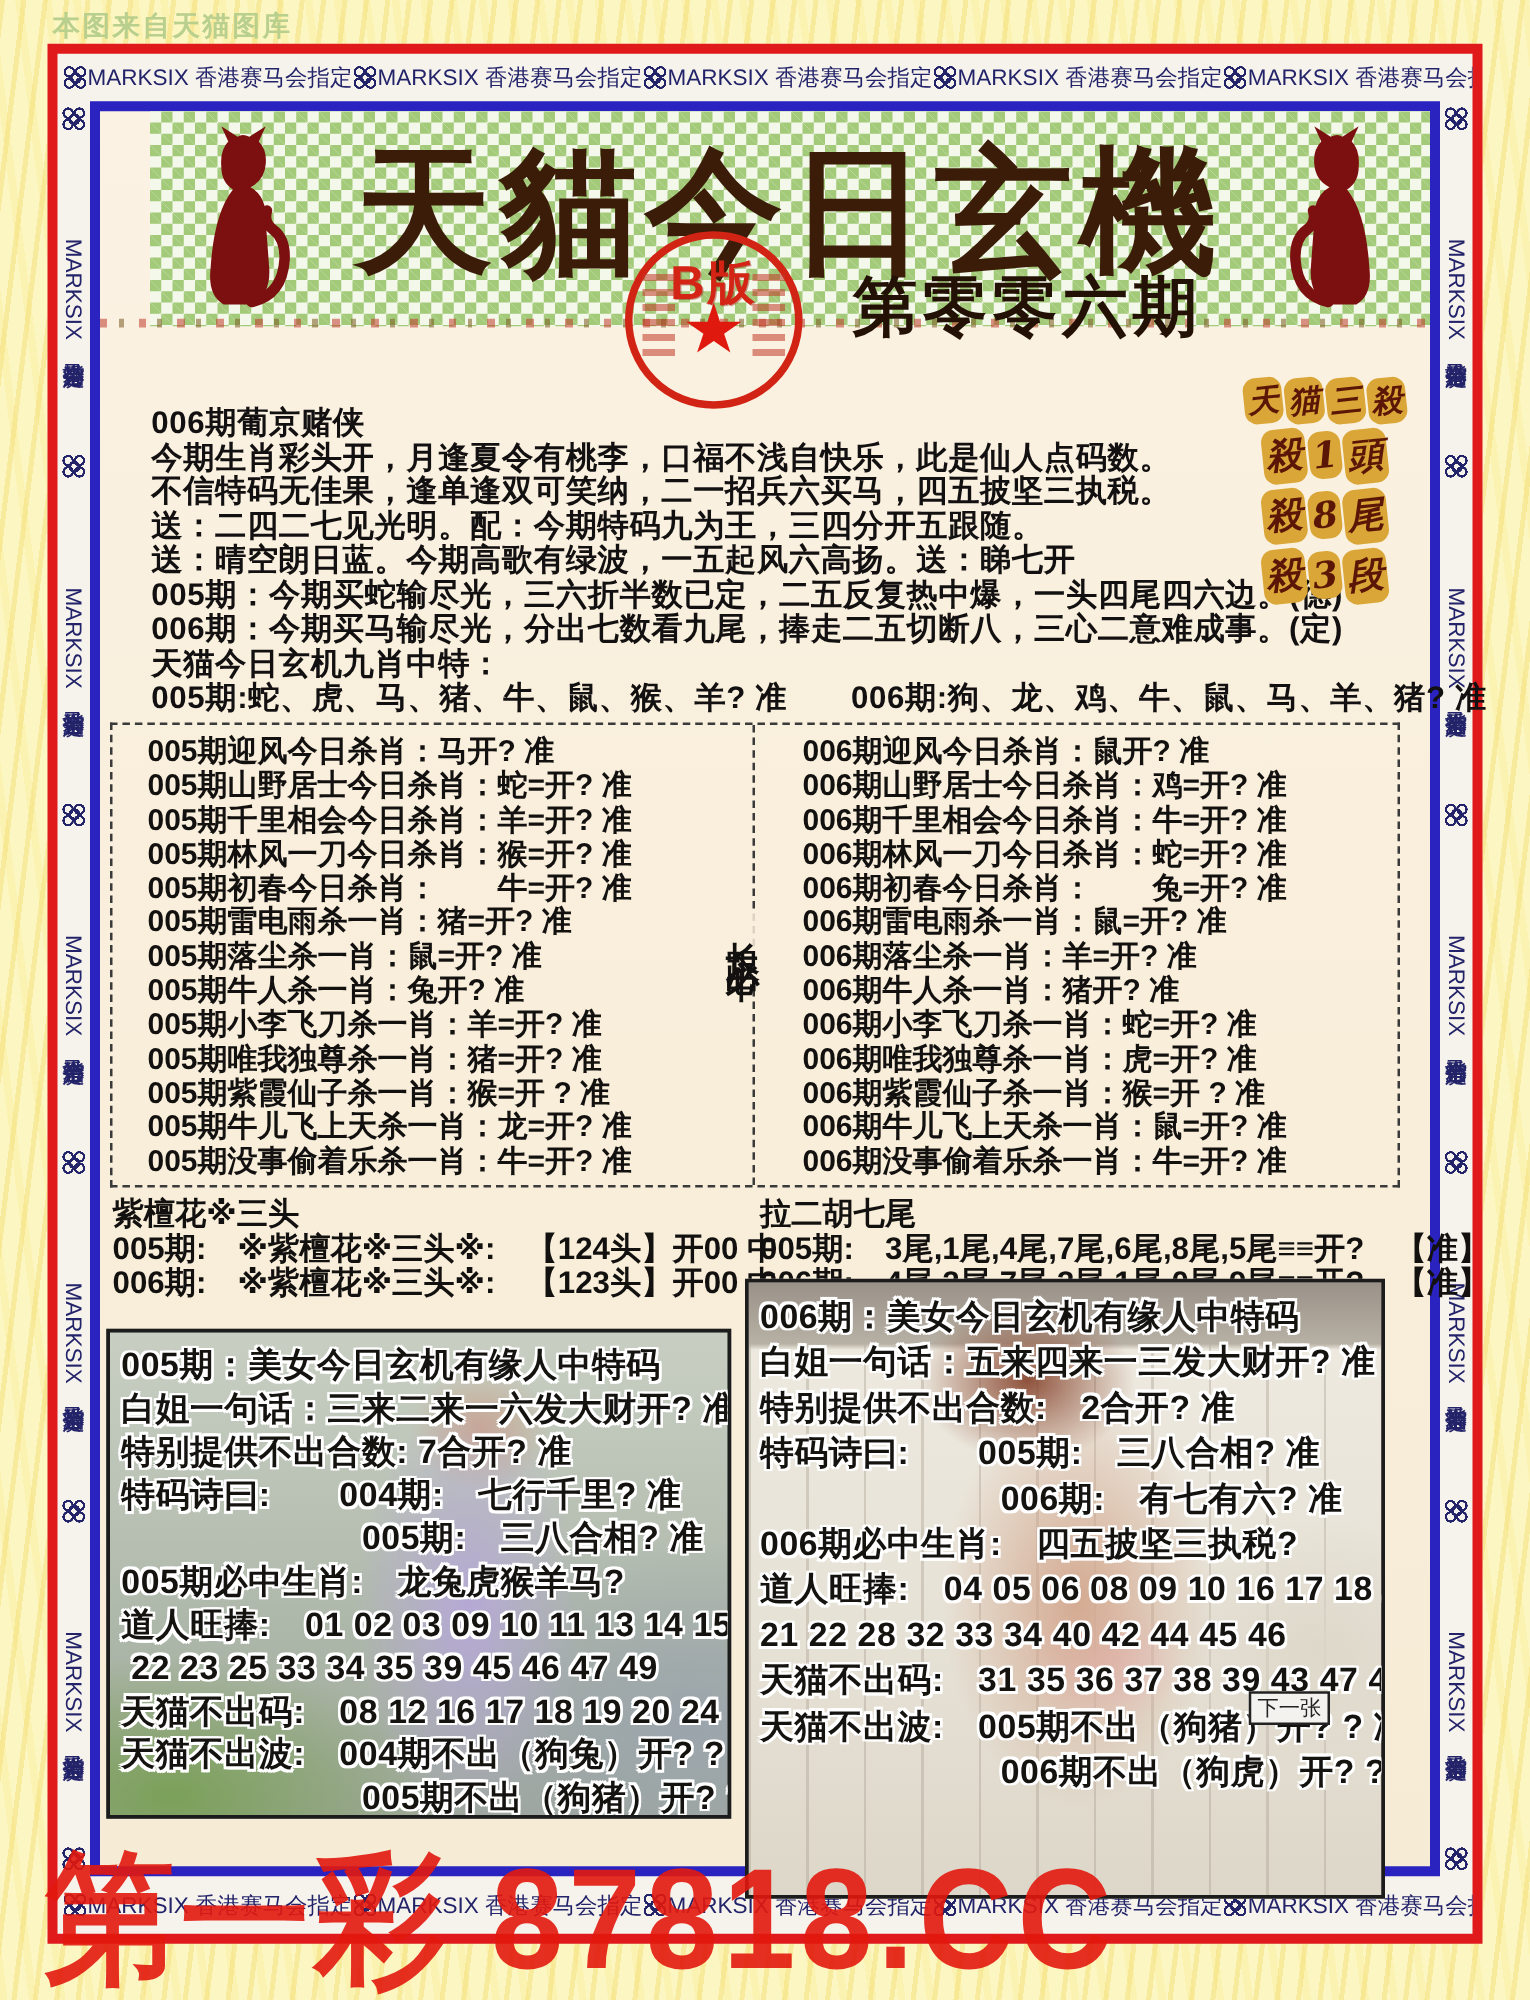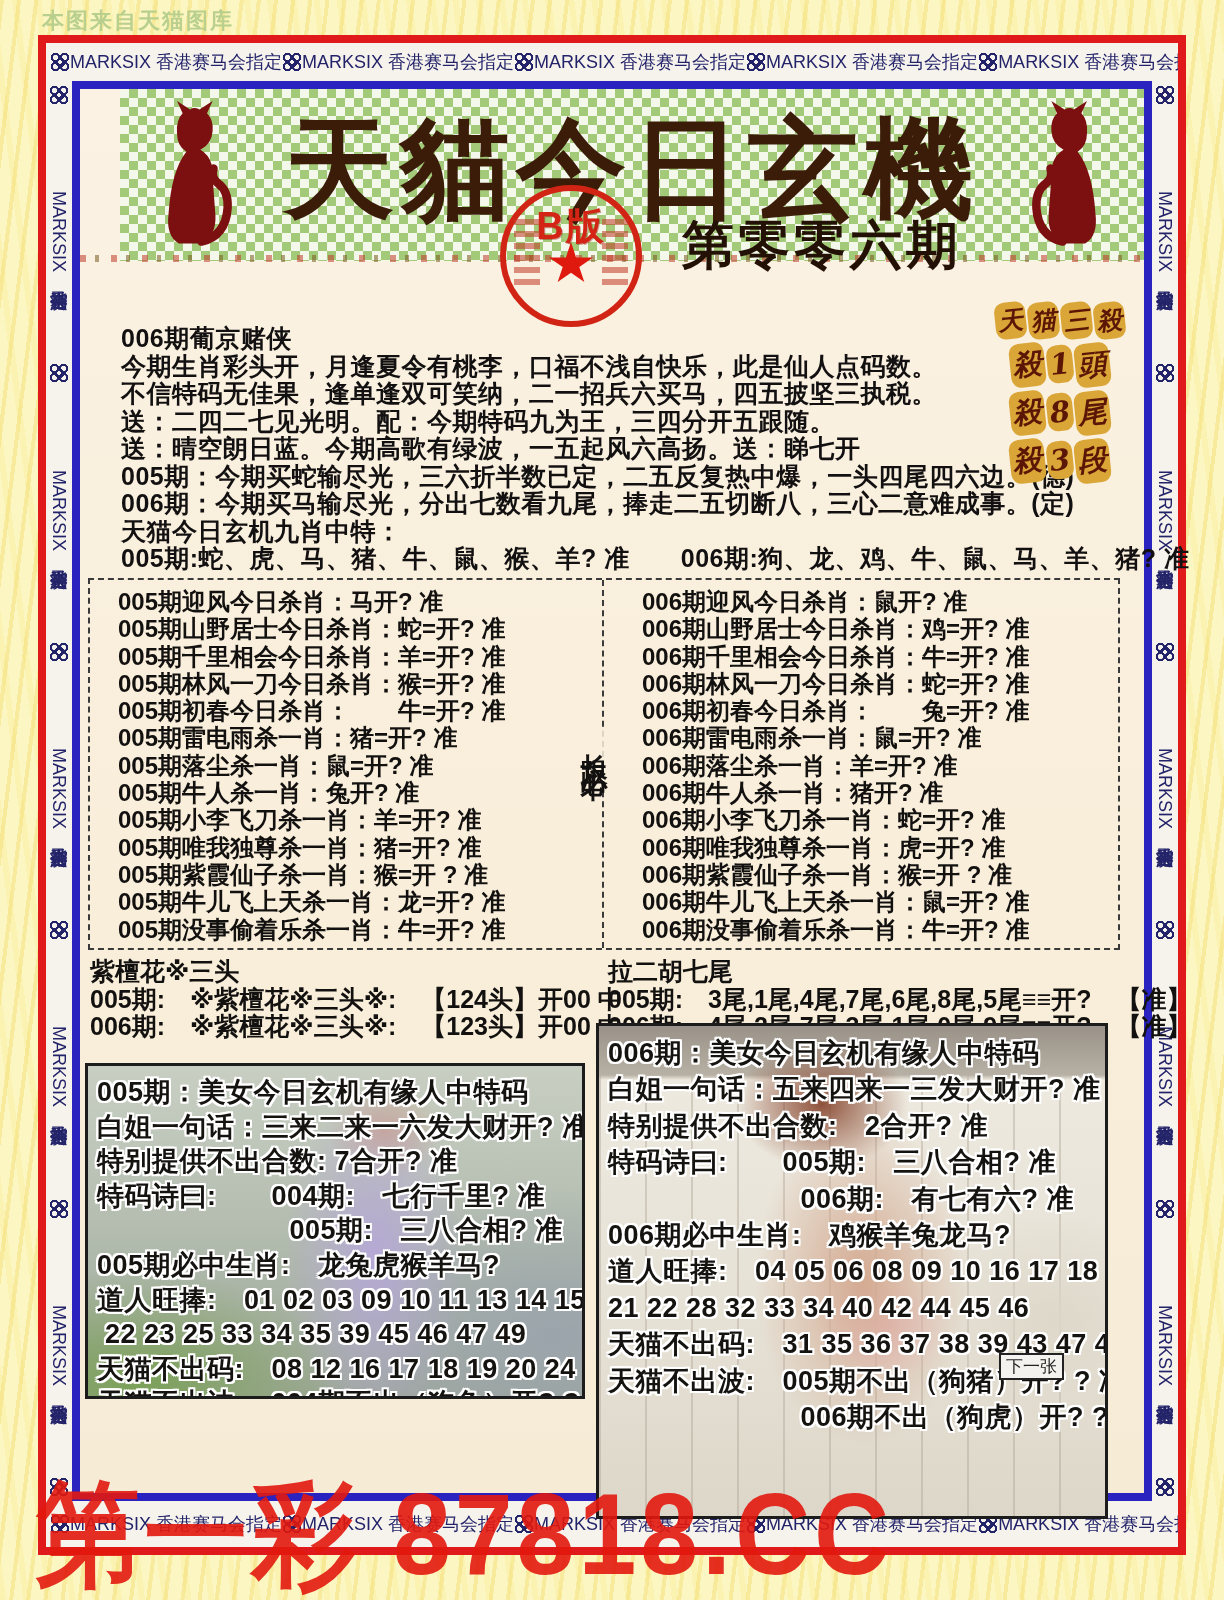--- a/index.html
+++ b/index.html
@@ -125,21 +125,21 @@
   
   .tails-col{ position:absolute; top:869px; z-index:3; }
   .tails-left{ left:10px; }
   .tails-right{ left:528px; }
   .tails-header{ font-size:25px; line-height:27.5px; font-weight:700; color:#131110; }
   .tails-row{ font-size:25px; line-height:27.5px; font-weight:700; color:#131110; white-space:nowrap; }
 
   
   .photo-box{ position:absolute; border:3px solid #1c1c1c; z-index:3; overflow:hidden; }
   .photo-left{
-    left:5px; top:974px; width:500px; height:336px;
+    left:5px; top:974px; width:500px; height:392px;
     background-color:#aab4a6;
     background-image:
       radial-gradient(130px 240px at 58% 58%, rgba(182,168,216,.95), rgba(182,168,216,0) 70%),
       radial-gradient(80px 70px at 60% 20%, rgba(202,162,140,.9), rgba(202,162,140,0) 70%),
       radial-gradient(280px 150px at 10% 96%, rgba(121,160,85,.95), rgba(121,160,85,0) 75%),
       radial-gradient(320px 200px at 94% 82%, rgba(154,163,173,.9), rgba(154,163,173,0) 75%),
       linear-gradient(180deg,#c8cfc2 0%, #bcc4b8 30%, #aeb8aa 60%, #9fa89b 100%);
   }
   .photo-right{
     left:516px; top:934px; width:512px; height:496px;
@@ -340,21 +340,21 @@
           </div>
       </div>
 
       <div class="photo-box photo-right">
         <div class="photo-lines">
             <div class="photo-line">006期：美女今日玄机有缘人中特码</div>
             <div class="photo-line">白姐一句话：五来四来一三发大财开? 准</div>
             <div class="photo-line">特别提供不出合数:　2合开? 准</div>
             <div class="photo-line">特码诗曰:　　005期:　三八合相? 准</div>
             <div class="photo-line">　　　　　　　006期:　有七有六? 准</div>
-            <div class="photo-line">006期必中生肖:　鸡猴羊兔龙马?</div>
+            <div class="photo-line">006期必中生肖:　四五披坚三执税?</div>
             <div class="photo-line">道人旺捧:　04 05 06 08 09 10 16 17 18 20</div>
             <div class="photo-line">21 22 28 32 33 34 40 42 44 45 46</div>
             <div class="photo-line">天猫不出码:　31 35 36 37 38 39 43 47 48 49</div>
             <div class="photo-line">天猫不出波:　005期不出（狗猪）开? ? 准</div>
             <div class="photo-line">　　　　　　　006期不出（狗虎）开? ? 准</div>
           </div>
         <div class="next-btn">下一张</div>
       </div>
 
     </div>

